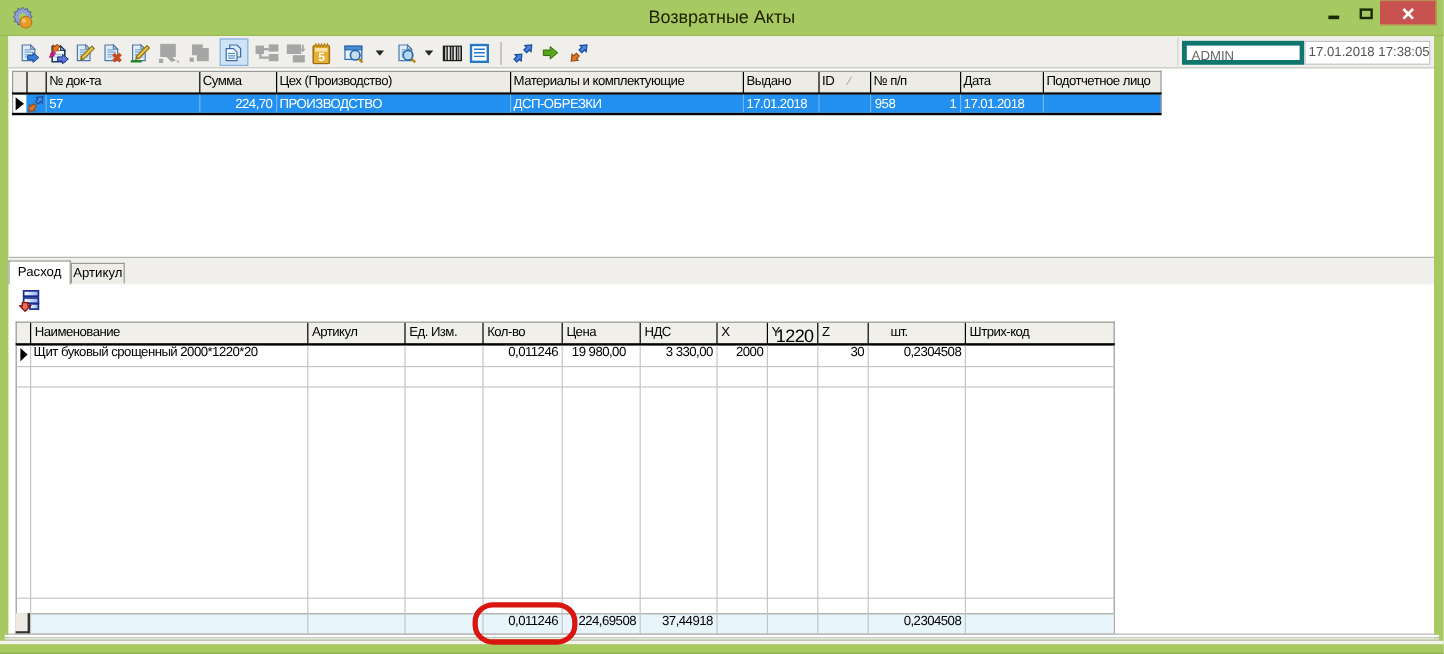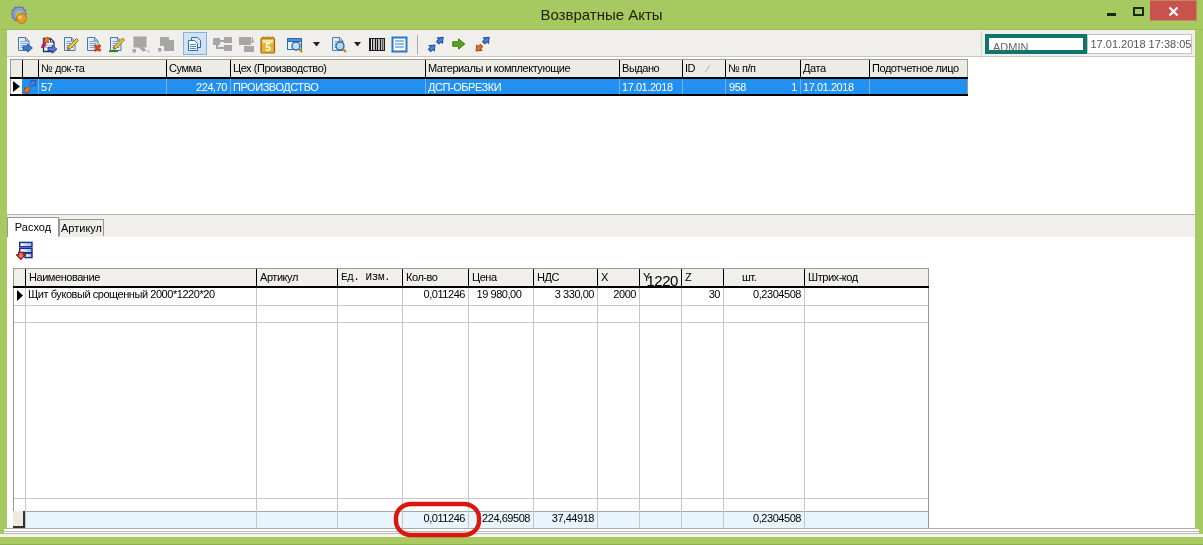--- a/index.html
+++ b/index.html
@@ -301,21 +301,21 @@
 <div class="vline" style="left:468px;top:269px;height:18px;"></div>
 <div class="vline" style="left:533px;top:269px;height:18px;"></div>
 <div class="vline" style="left:597px;top:269px;height:18px;"></div>
 <div class="vline" style="left:639px;top:269px;height:18px;"></div>
 <div class="vline" style="left:681px;top:269px;height:18px;"></div>
 <div class="vline" style="left:723px;top:269px;height:18px;"></div>
 <div class="vline" style="left:804px;top:269px;height:18px;"></div>
 <div class="abs" style="left:13px;top:285.5px;width:916px;height:2px;background:#000;"></div>
 <div class="hdr-cell" style="left:29px;top:271px;">Наименование</div>
 <div class="hdr-cell" style="left:260px;top:271px;">Артикул</div>
-<div class="hdr-cell" style="left:341px;top:271px;font-family:Liberation Mono, monospace;">Ед. Изм.</div>
+<div class="hdr-cell" style="left:341px;top:271px;">Ед. Изм.</div>
 <div class="hdr-cell" style="left:406px;top:271px;">Кол-во</div>
 <div class="hdr-cell" style="left:472px;top:271px;">Цена</div>
 <div class="hdr-cell" style="left:537px;top:271px;">НДС</div>
 <div class="hdr-cell" style="left:601px;top:271px;">X</div>
 <div class="hdr-cell" style="left:643px;top:271px;">Y</div>
 <div class="hdr-cell" style="left:685px;top:271px;">Z</div>
 <div class="hdr-cell" style="left:742px;top:271px;">шт.</div>
 <div class="hdr-cell" style="left:808px;top:271px;">Штрих-код</div>
 <div class="abs" style="left:25px;top:287.5px;width:1px;height:223.5px;background:#c6c6c6;"></div>
 <div class="abs" style="left:256px;top:287.5px;width:1px;height:223.5px;background:#c6c6c6;"></div>

